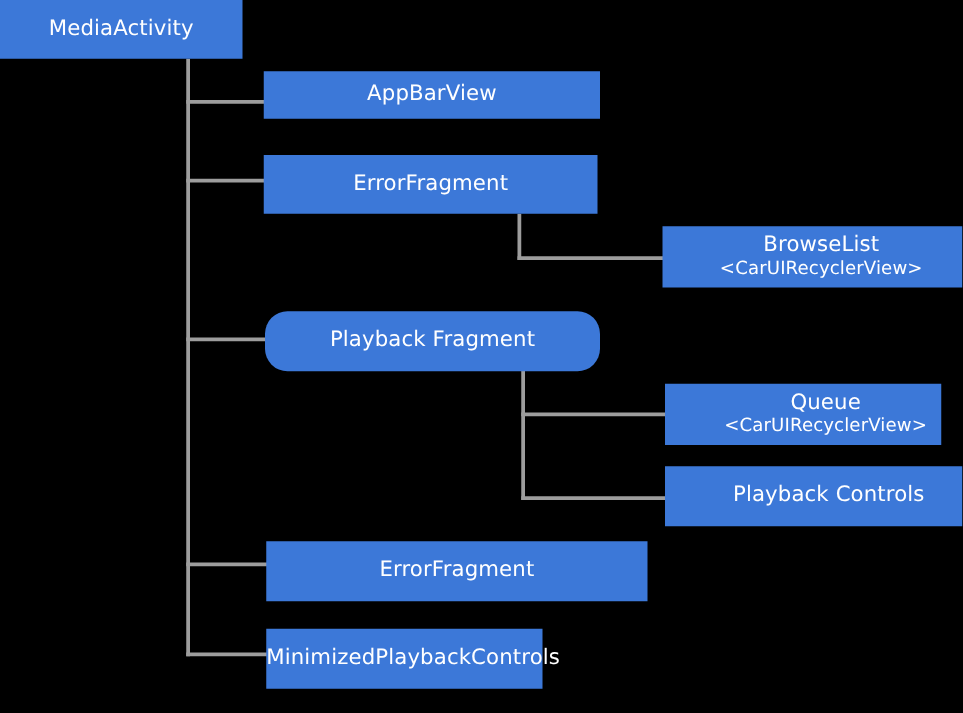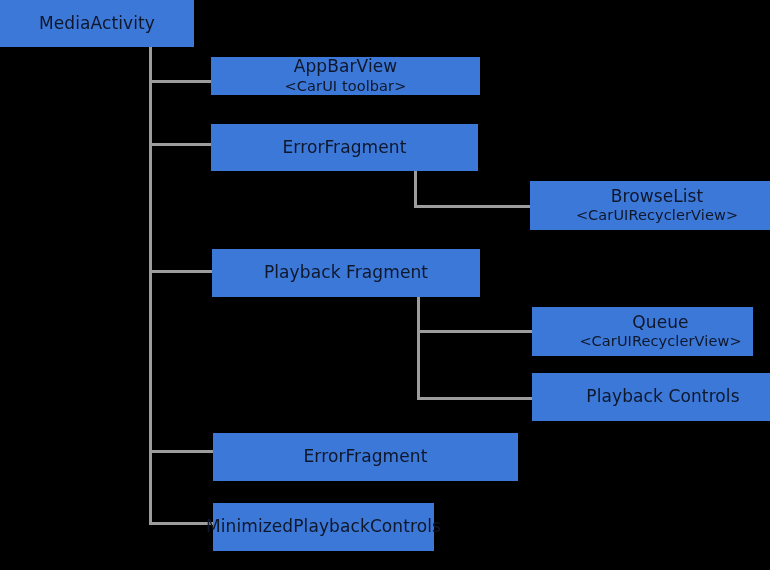--- a/index.html
+++ b/index.html
@@ -11,24 +11,23 @@
     position: relative;
     width: 770px;
     height: 570px;
     background: #000000;
     overflow: hidden;
     font-family: "DejaVu Sans", "Liberation Sans", sans-serif;
   }
   .node {
     position: absolute;
     background: #3c78d8;
-    color: #0f172a;
+    color: #ffffff;
     display: flex;
     flex-direction: column;
-    align-items: center;
     justify-content: center;
     text-align: center;
     box-sizing: border-box;
     line-height: 1.15;
   }
   .node .title {
     font-size: 17px;
     letter-spacing: 0.1px;
     white-space: nowrap;
   }
@@ -68,33 +67,32 @@
   <div class="edge v" style="left:417px; top:296px; height:104px;"></div>
   <div class="edge h" style="left:417px; top:330px; width:118px;"></div>
   <div class="edge h" style="left:417px; top:397px; width:118px;"></div>
 
   <div class="node" style="left:0px; top:0px; width:194px; height:47px;">
     <span class="title">MediaActivity</span>
   </div>
 
   <div class="node" style="left:211px; top:57px; width:269px; height:38px;">
     <span class="title">AppBarView</span>
-    <span class="subtitle">&lt;CarUI toolbar&gt;</span>
   </div>
 
   <div class="node" style="left:211px; top:124px; width:267px; height:47px;">
     <span class="title">ErrorFragment</span>
   </div>
 
   <div class="node" style="left:530px; top:181px; width:254px; height:49px;">
     <span class="title">BrowseList</span>
     <span class="subtitle">&lt;CarUIRecyclerView&gt;</span>
   </div>
 
-  <div class="node" style="left:212px; top:249px; width:268px; height:48px;">
+  <div class="node" style="left:212px; top:249px; width:268px; height:48px;border-radius:18px;">
     <span class="title">Playback Fragment</span>
   </div>
 
   <div class="node" style="left:532px; top:307px; width:221px; height:49px;padding-left:36px;">
     <span class="title">Queue</span>
     <span class="subtitle">&lt;CarUIRecyclerView&gt;</span>
   </div>
 
   <div class="node" style="left:532px; top:373px; width:262px; height:48px;">
     <span class="title">Playback Controls</span>

